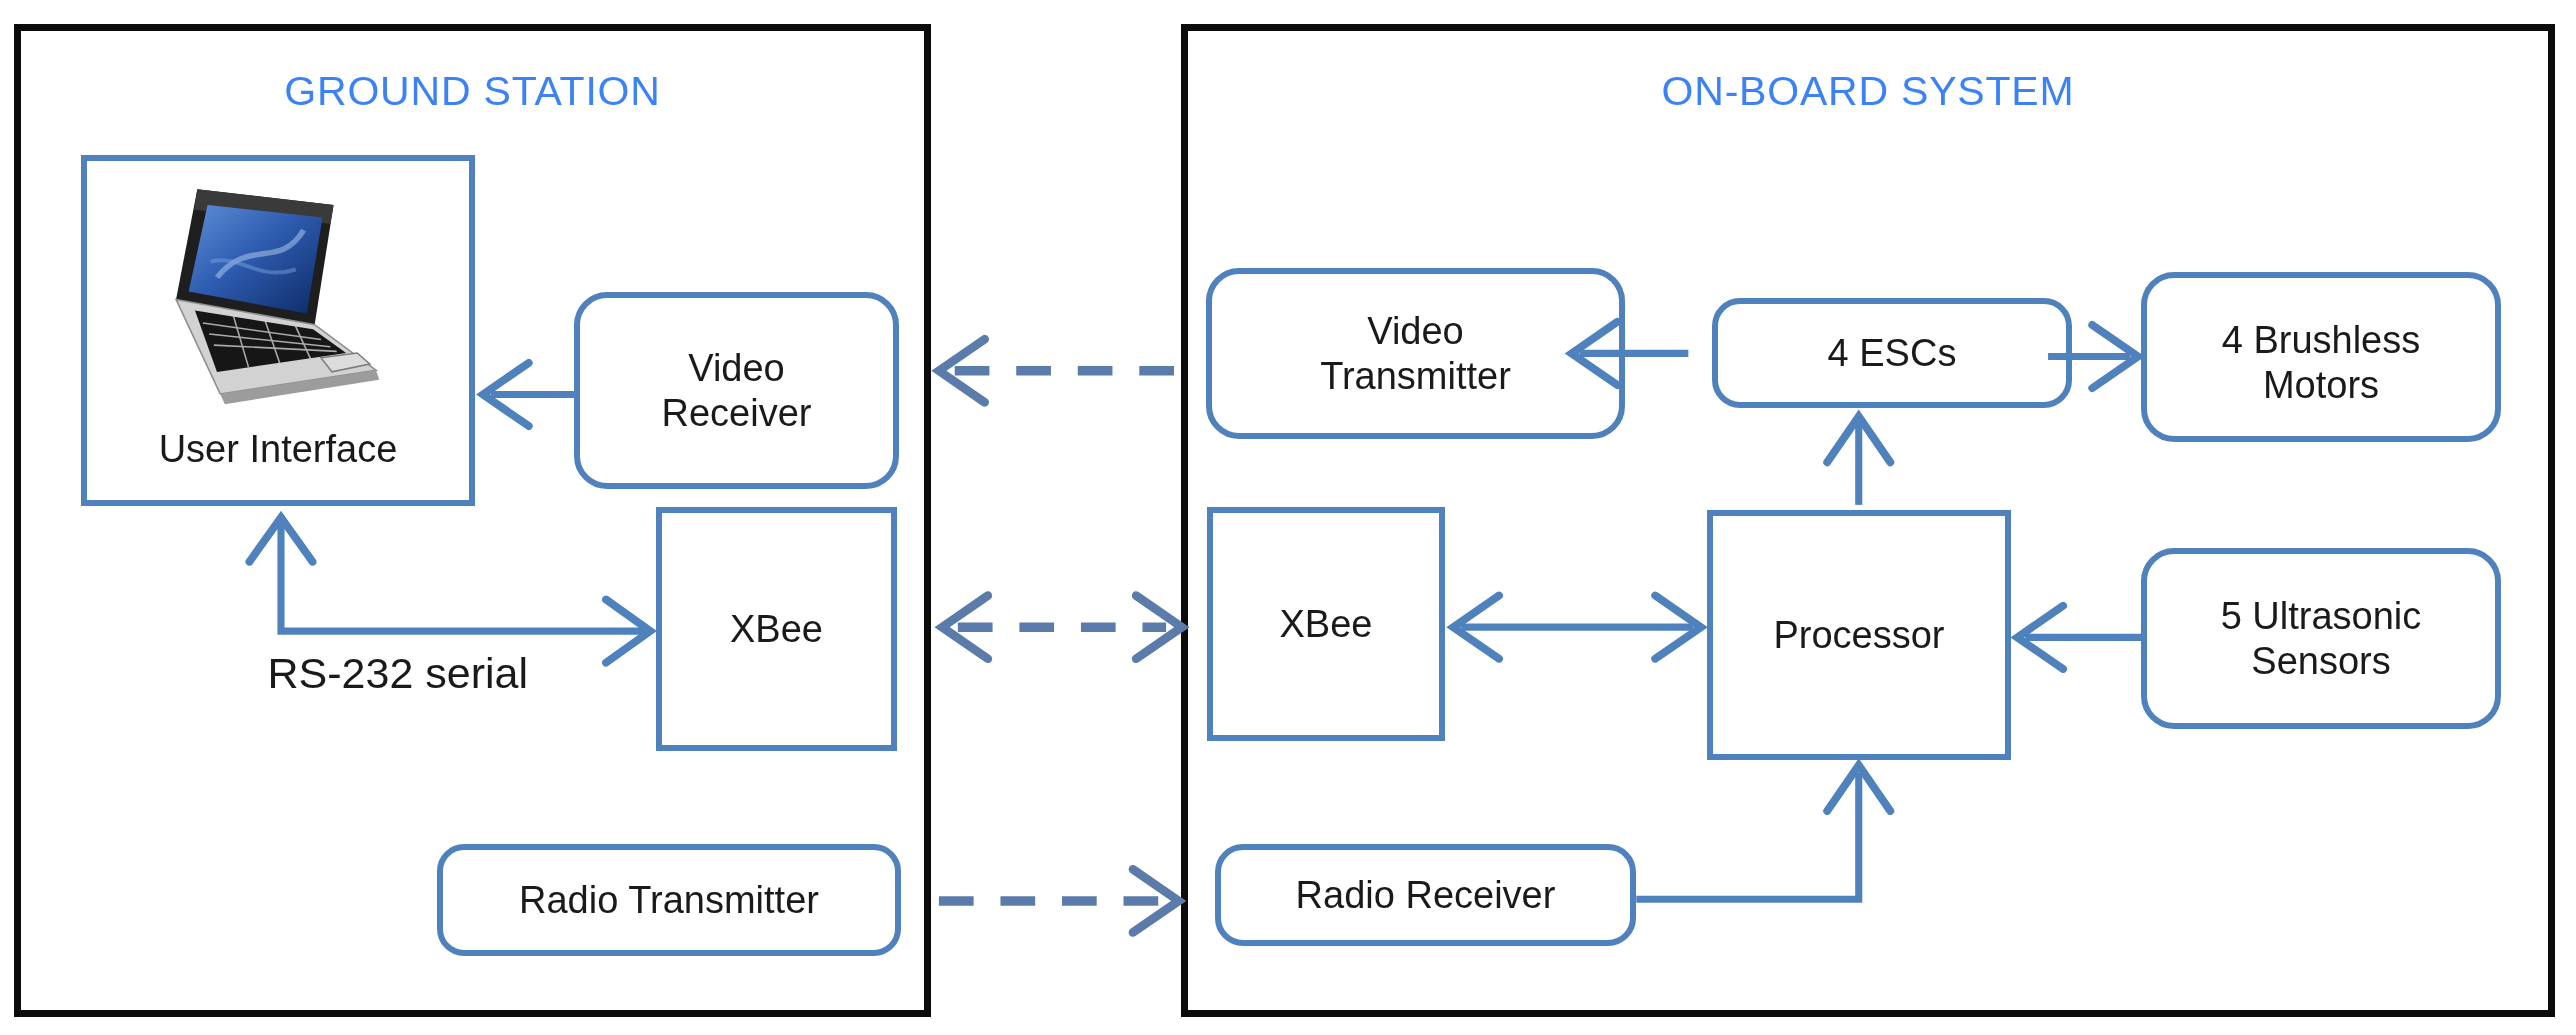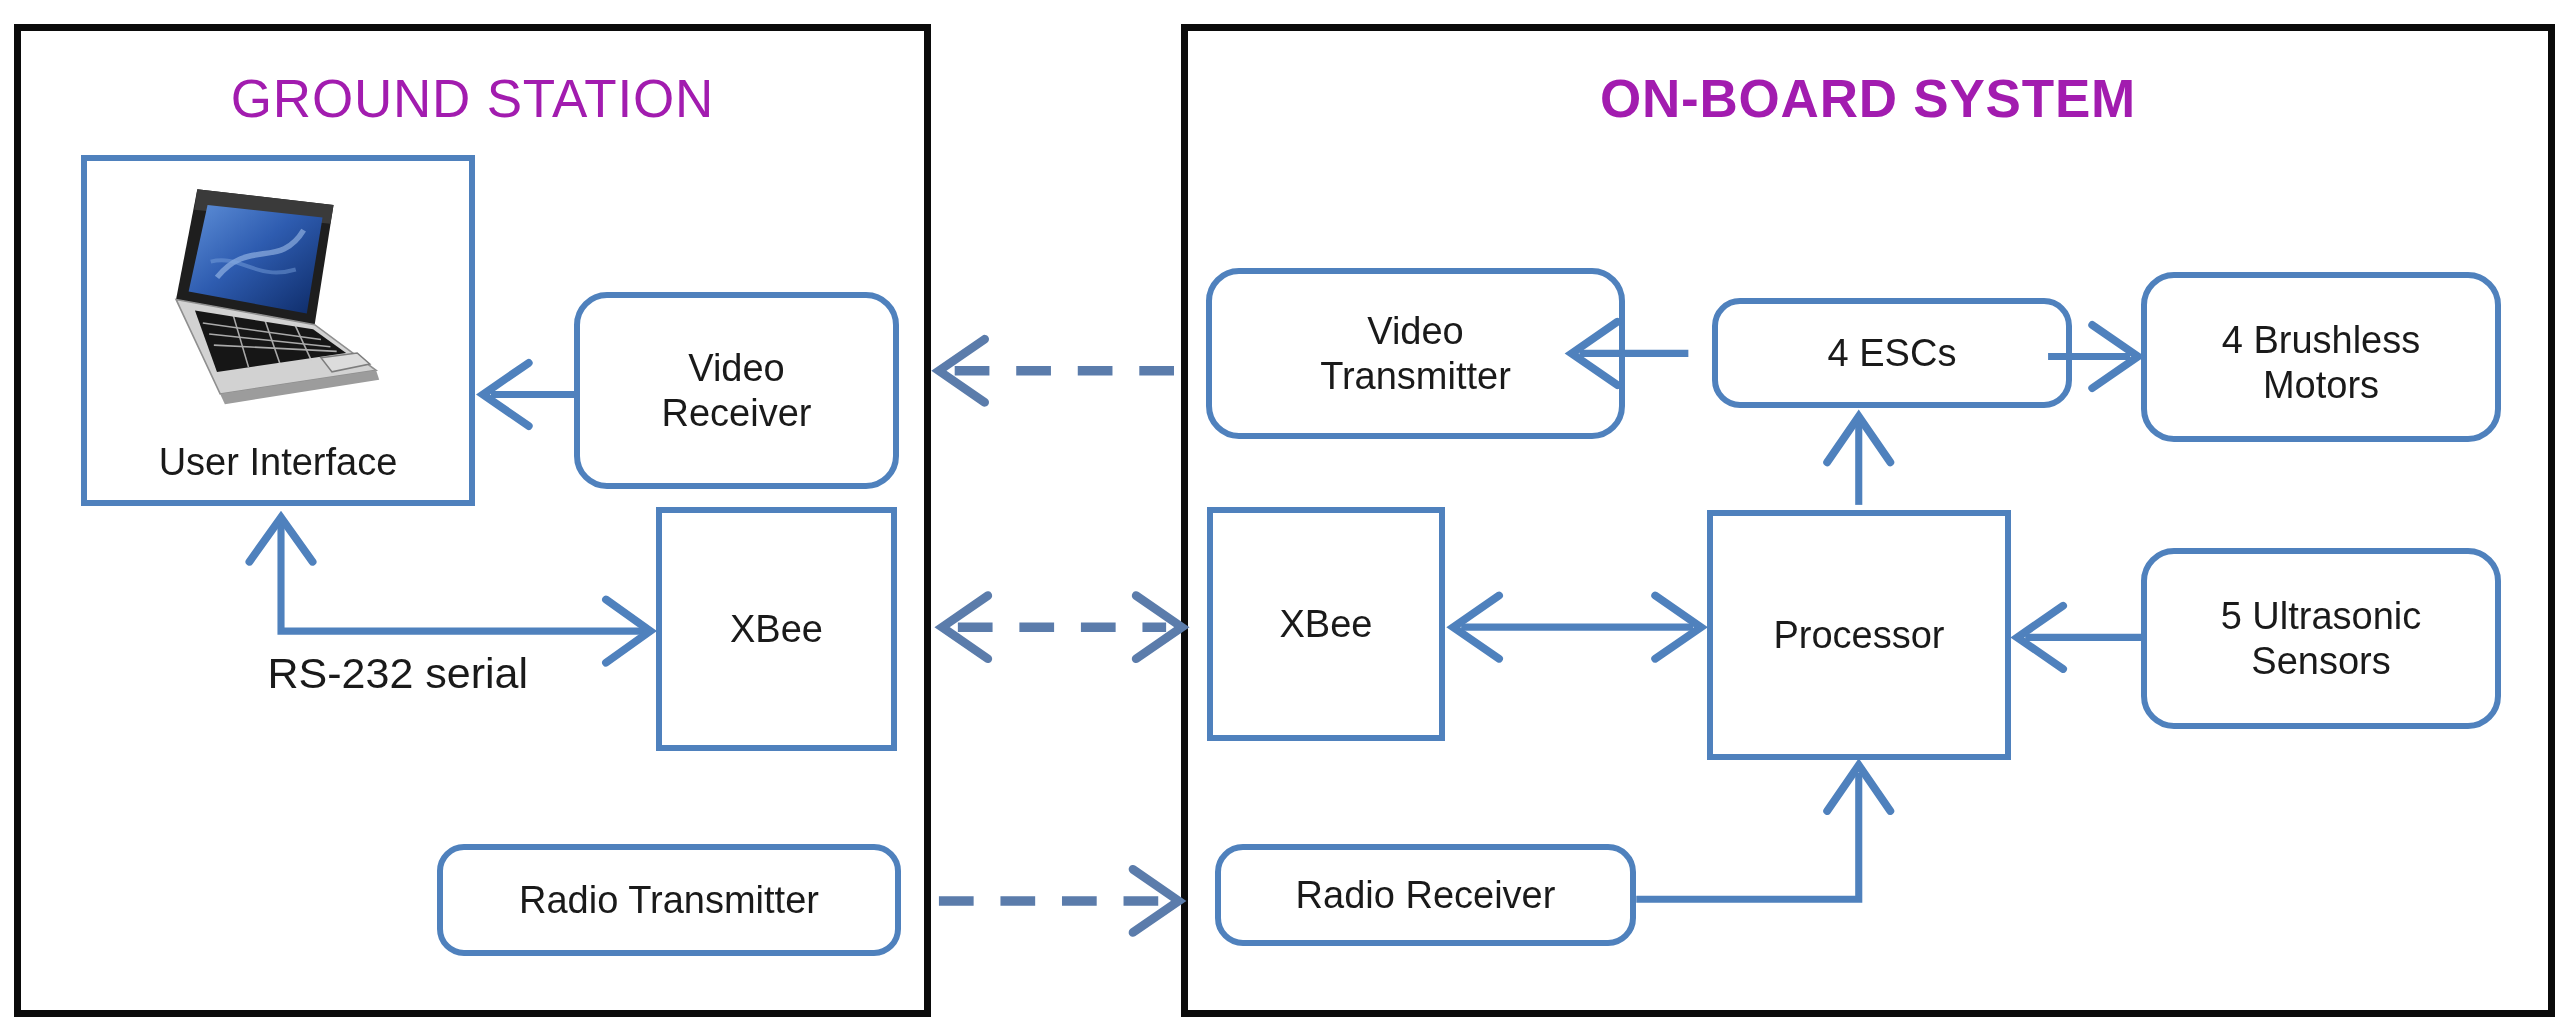--- a/index.html
+++ b/index.html
@@ -14,46 +14,46 @@
   .station{
     position:absolute;
     border:7px solid #0b0b0b;
     background:#ffffff;
     box-sizing:border-box;
   }
   #ground-station{left:14px;top:24px;width:917px;height:993px;}
   #onboard-system{left:1181px;top:24px;width:1374px;height:993px;}
   .station-title{
     position:absolute;
-    font-size:53px;
+    font-size:41px;
     letter-spacing:0.8px;
     text-align:center;
     white-space:nowrap;
-    color:#a21caf;
+    color:#3b82f6;
   }
   #gs-title{left:14px;width:917px;top:68px;}
-  #ob-title{left:1181px;width:1374px;top:68px;font-weight:bold;}
+  #ob-title{left:1181px;width:1374px;top:68px;}
 
   .node{
     position:absolute;
     box-sizing:border-box;
     border:6.3px solid #4f81bd;
     background:#ffffff;
     display:flex;
     align-items:center;
     justify-content:center;
     text-align:center;
     font-size:38px;
     line-height:1.18;
     color:#1a1a1a;
   }
   .rounded{border-radius:33px;}
 
   
-  #ui-box{left:81px;top:155px;width:394px;height:351px;justify-content:center;align-items:flex-end;padding-bottom:15px;}
+  #ui-box{left:81px;top:155px;width:394px;height:351px;justify-content:center;align-items:flex-end;padding-bottom:28px;}
   #video-receiver{left:574px;top:292px;width:325px;height:197px;}
   #xbee-gs{left:656px;top:507px;width:241px;height:244px;}
   #radio-transmitter{left:437px;top:844px;width:464px;height:112px;}
 
   
   #video-transmitter{left:1206px;top:268px;width:419px;height:171px;}
   #escs{left:1688px;top:298px;width:360px;height:110px;margin-left:24px;}
   #brushless-motors{left:2141px;top:272px;width:360px;height:170px;}
   #xbee-ob{left:1207px;top:507px;width:238px;height:234px;}
   #processor{left:1707px;top:510px;width:304px;height:250px;}

